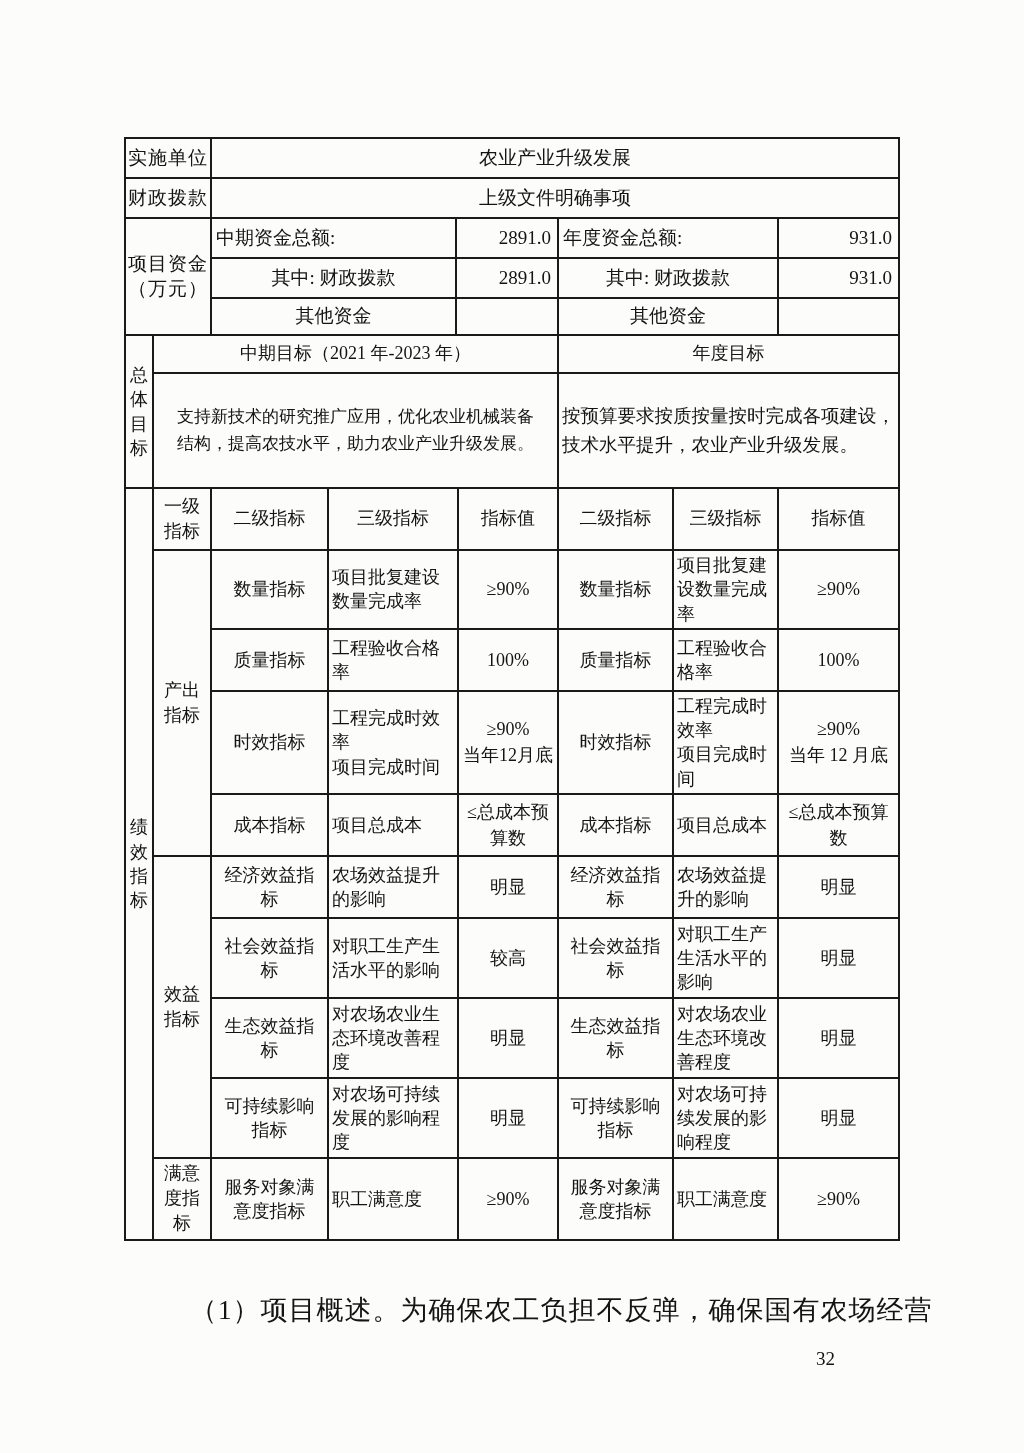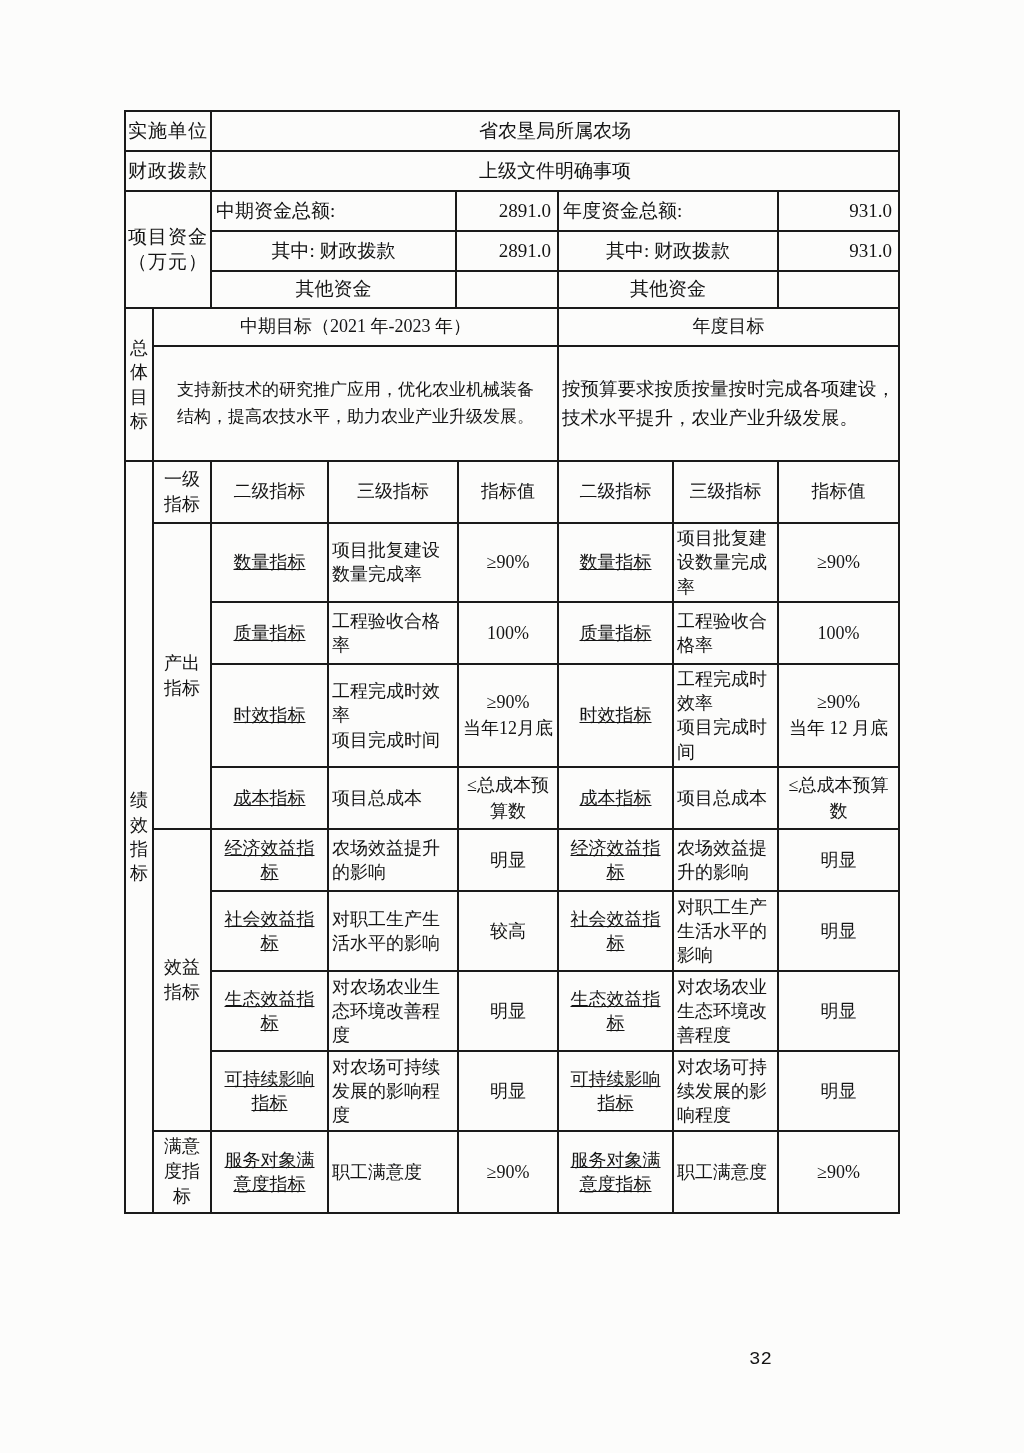--- a/index.html
+++ b/index.html
@@ -2,21 +2,21 @@
 <html><head>
 <meta charset="utf-8">
 <style>
   html,body{margin:0;padding:0;}
   body{
     width:1024px;height:1453px;background:#fcfcfb;
     font-family:"Liberation Serif","DejaVu Serif",serif;color:#141414;
     -webkit-font-smoothing:antialiased;
   }
   .page{position:relative;width:1024px;height:1453px;overflow:hidden;}
-  .tables{position:absolute;left:124px;top:110px;width:892px;}
+  .tables{position:absolute;left:124px;top:137px;width:892px;}
   table{border-collapse:collapse;table-layout:fixed;width:774px;}
   table + table{margin-top:-2px;}
   td{
     border:2px solid #1a1a1a;font-size:18px;line-height:1.3;
     text-align:center;vertical-align:middle;padding:2px;overflow:hidden;
     word-break:break-all;
   }
   
   .t-info td{font-size:19px;}
   .t-info .h40{height:40px;}
@@ -29,52 +29,52 @@
   .t-goal .body{height:115px;}
   .vtxt{padding:2px 3px;line-height:1.35;font-size:18px;}
   .goal-mid{text-align:center;font-size:17px;padding:2px 18px;line-height:1.55;}
   .goal-year{text-align:left;font-size:18.5px;padding:2px 3px;line-height:1.55;}
   
   .t-ind td{font-size:18px;}
   .t-ind .lv1{padding:2px 4px;line-height:1.4;}
   .t-ind .c3{text-align:left;white-space:pre-line;padding:2px 8px 2px 3px;line-height:1.35;}
   .t-ind .c3r{text-align:left;white-space:pre-line;padding:2px 2px 2px 3px;line-height:1.35;}
   .t-ind .val{white-space:pre-line;line-height:1.45;}
-  .t-ind .l2{padding:2px 7px;line-height:1.35;text-decoration:underline;}
+  .t-ind .l2{padding:2px 7px;line-height:1.35;}
   .hh62{height:62px;} .hh72{height:72px;} .hh62b{height:62px;}
   .hh96{height:96px;} .hh80{height:80px;} .hh74{height:74px;}
   
   .sec-heading{
     position:absolute;left:179px;top:1236px;font-size:27px;font-weight:700;
     letter-spacing:1.5px;white-space:nowrap;
   }
   .sec-para{
     position:absolute;left:190px;top:1292px;font-size:27px;letter-spacing:1px;
     white-space:nowrap;
   }
-  .page-num{position:absolute;left:749px;top:1348px;font-size:19px;font-family:Liberation Mono, monospace;}
+  .page-num{position:absolute;left:816px;top:1348px;font-size:19px;}
 </style>
 </head>
 <body>
 
 <div class="page">
   <div class="tables">
 
     <table class="t-info">
       <colgroup>
         <col style="width:86px">
           <col style="width:245px">
           <col style="width:102px">
         <col style="width:220px">
           <col style="width:121px">
       </colgroup>
       <tbody>
           <tr class="h40">
         <td class="lbl">实施单位</td>
-        <td colspan="4">省农垦局所属农场</td>
+        <td colspan="4">农业产业升级发展</td>
       </tr>
       <tr class="h40">
         <td class="lbl">财政拨款</td>
         <td colspan="4">上级文件明确事项</td>
       </tr>
       <tr class="h40">
         <td rowspan="3" class="lbl">项目资金（万元）</td>
         <td class="money-lbl-left">中期资金总额:</td>
         <td class="money-val">2891.0</td>
         <td class="money-lbl-left">年度资金总额:</td>
@@ -215,14 +215,15 @@
         <td class="c3">职工满意度</td>
         <td class="val">≥90%</td>
         <td class="l2">服务对象满意度指标</td>
         <td class="c3r">职工满意度</td>
         <td class="val">≥90%</td>
       </tr>
     </tbody>
       </table>
   </div>
 
+  <div class="sec-para">（1）项目概述。为确保农工负担不反弹，确保国有农场经营</div>
   <div class="page-num">32</div>
 </div>
 
 </body></html>

